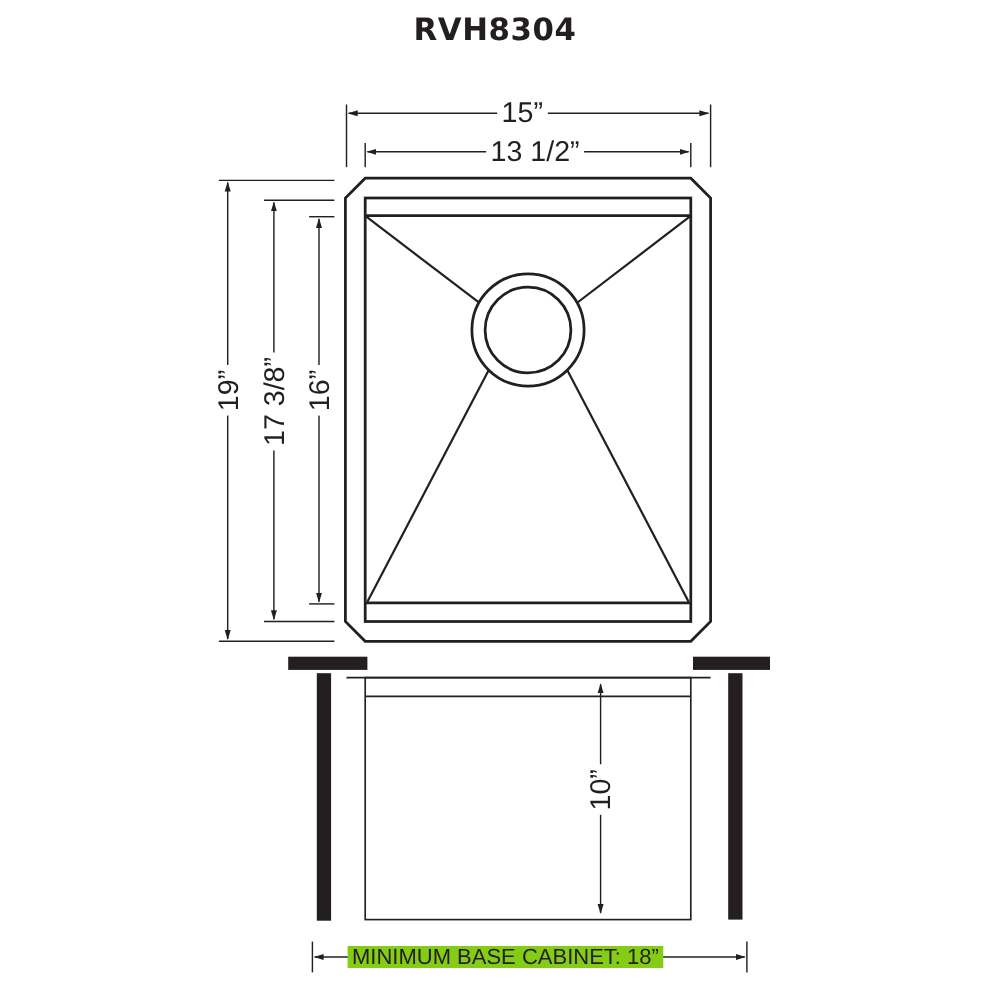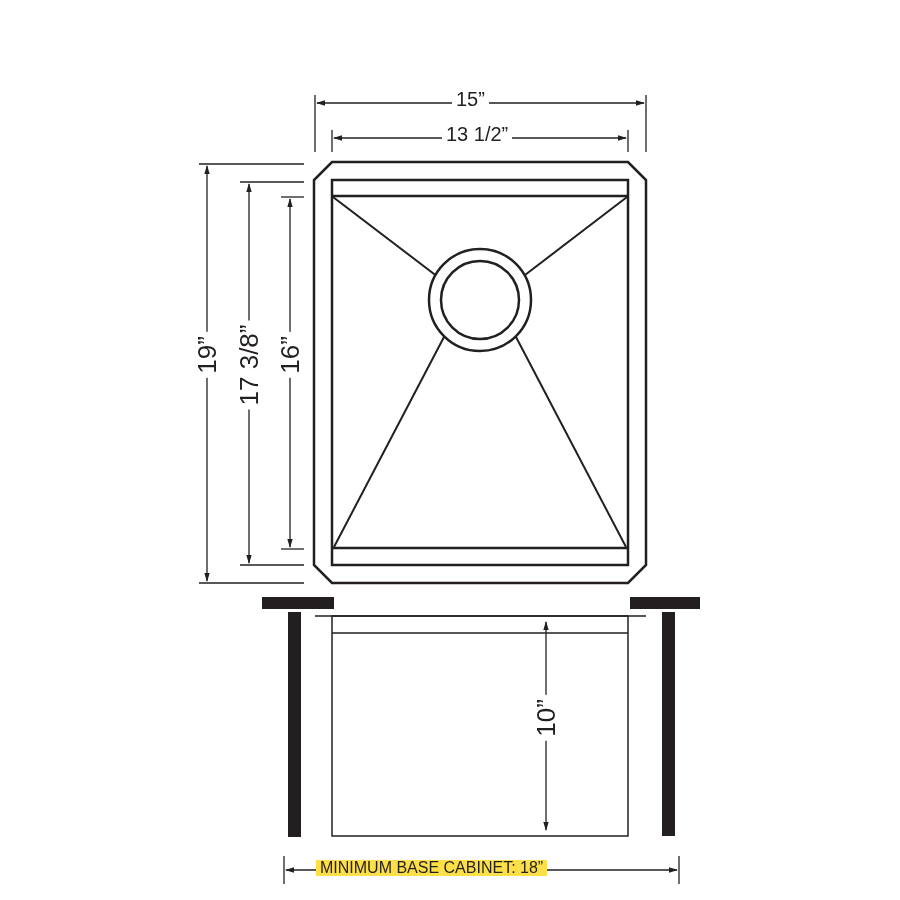--- a/index.html
+++ b/index.html
@@ -1,21 +1,21 @@
 <!DOCTYPE html>
 <html><head>
   <meta charset="utf-8">
   <style>
     html, body { margin: 0; padding: 0; background: #ffffff; }
     body { width: 900px; height: 900px; position: relative; overflow: hidden; font-family: "Liberation Sans", sans-serif; }
     #stage { position: absolute; left: 0; top: 0; width: 900px; height: 900px; }
     .title { position: absolute; left: 0; width: 900px; top: 10px; text-align: center; font-family: "DejaVu Sans", sans-serif; font-weight: bold; font-size: 28px; color: #231f20; letter-spacing: 0.5px; }
-    .dimlabel { position: absolute; font-family: "Liberation Sans", sans-serif; font-size: 20px; color: #231f20; background: #ffffff; padding: 0 4px; line-height: 1; white-space: nowrap; }
+    .dimlabel { position: absolute; font-family: "Liberation Sans", sans-serif; font-size: 26px; color: #231f20; background: #ffffff; padding: 0 4px; line-height: 1; white-space: nowrap; }
     .vlabel { position: absolute; font-family: "Liberation Sans", sans-serif; font-size: 26px; color: #231f20; background: #ffffff; padding: 0 4px; line-height: 1; white-space: nowrap; transform-origin: center center; transform: translate(-50%, -50%) rotate(-90deg); }
-    .cablabel { position: absolute; font-family: "Liberation Sans", sans-serif; font-size: 16px; color: #231f20; background: #fde047; padding: 0 4px; line-height: 1; white-space: nowrap; }
+    .cablabel { position: absolute; font-family: "Liberation Sans", sans-serif; font-size: 20px; color: #231f20; background: #84cc16; padding: 0 4px; line-height: 1; white-space: nowrap; }
   </style>
 </head>
 <body>
 
 <div id="stage">
 
   <svg width="900" height="900" viewBox="0 0 900 900" style="position:absolute;left:0;top:0;">
     <defs>
       <marker id="arrow" viewBox="0 0 10 10" refX="9" refY="5" markerWidth="7" markerHeight="7" orient="auto-start-reverse">
         <path d="M0,2 L10,5 L0,8 z" fill="#231f20"></path>
@@ -89,20 +89,21 @@
       <line x1="546" y1="622" x2="546" y2="830" stroke="#231f20" stroke-width="1.3" marker-start="url(#arrow)" marker-end="url(#arrow)"></line>
 
       <g stroke="#231f20" stroke-width="1.3">
         <line x1="284" y1="856" x2="284" y2="884"></line>
         <line x1="679" y1="856" x2="679" y2="884"></line>
         <line x1="286" y1="870" x2="677" y2="870" marker-start="url(#arrow)" marker-end="url(#arrow)"></line>
       </g>
     </g>
   </svg>
 
+  <div class="title">RVH8304</div>
 
   <div class="dimlabel" style="left:452px; top:89px;">15”</div>
   <div class="dimlabel" style="left:421px; top:124px;margin-left:21px;">13 1/2”</div>
 
   <div class="vlabel" style="left:207px; top:355px;">19”</div>
   <div class="vlabel" style="left:249px; top:365px;">17 3/8”</div>
   <div class="vlabel" style="left:290px; top:355px;">16”</div>
   <div class="vlabel" style="left:546px; top:718px;">10”</div>
 
   <div class="cablabel" style="left:316px; top:860px;">MINIMUM BASE CABINET: 18”</div>

